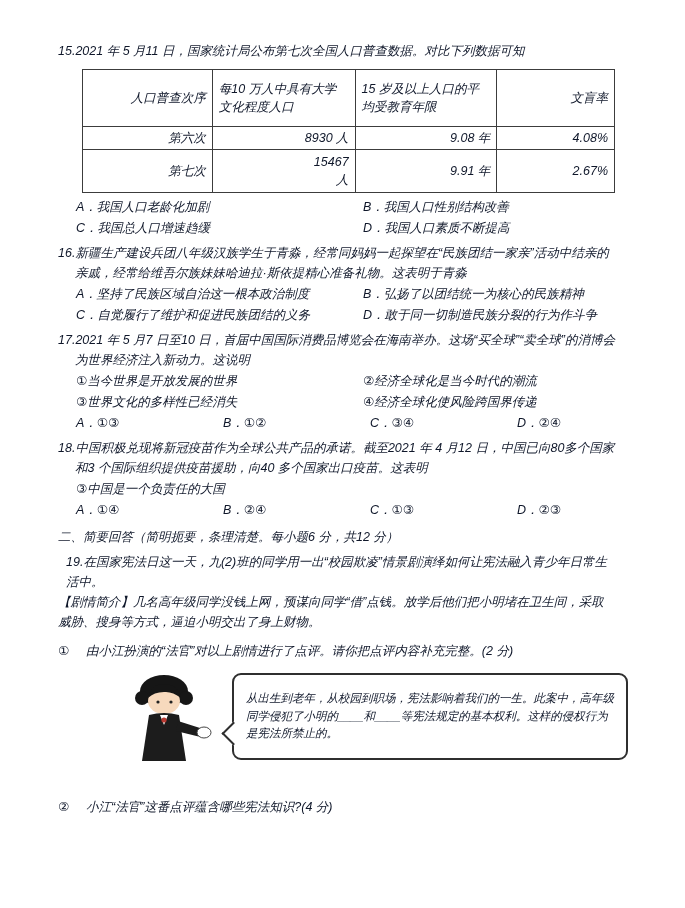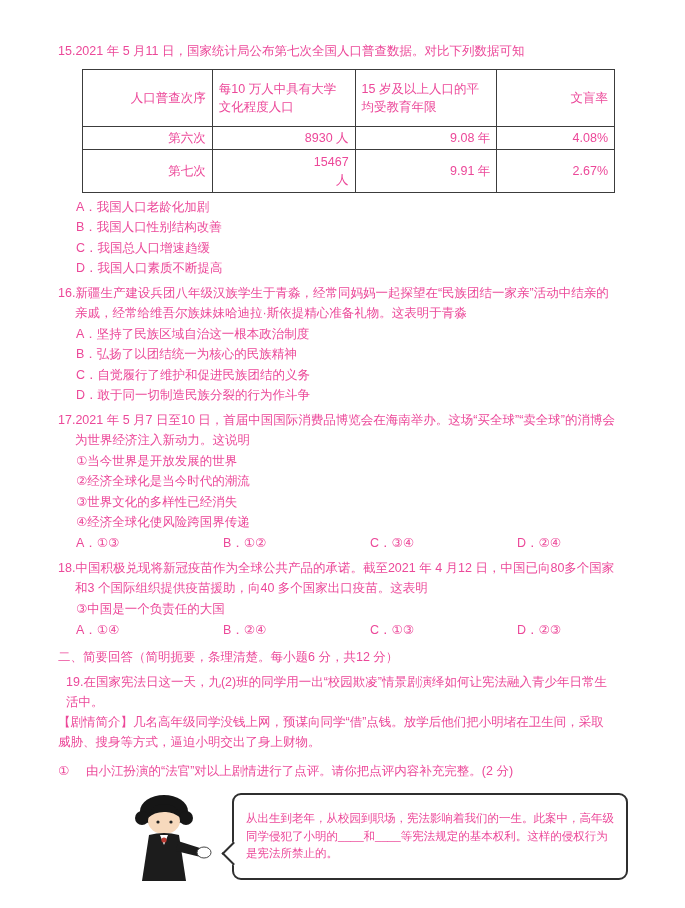--- a/index.html
+++ b/index.html
@@ -1,26 +1,26 @@
 <!DOCTYPE html>
 <html><head>
 <meta charset="utf-8">
 <style>
   html,body{margin:0;padding:0;background:#ffffff;}
   .page{
     width:673px;height:908px;box-sizing:border-box;overflow:hidden;
-    background:#ffffff;color:#ec4899;
+    background:#ffffff;color:#0f172a;
     font-family:"Liberation Sans","DejaVu Sans",sans-serif;
     font-size:12.5px;line-height:20px;
-    padding:36px 58px 0 58px;position:relative;
+    padding:36px 58px 0 58px;position:relative;font-style:italic;
   }
   p{margin:0;}
   .stem{padding-left:17px;text-indent:-17px;margin-top:5px;}
   .flush{margin-top:5px;margin-left:8px;}
-  .optrow{padding-left:18px;display:flex;margin-top:1px;flex-direction:column;}
+  .optrow{padding-left:18px;display:flex;margin-top:1px;}
   .optrow .col{width:287px;flex:0 0 auto;}
   .ansrow{padding-left:18px;display:flex;margin-top:1px;gap:20px;}
   .ansrow span{width:127px;flex:0 0 auto;display:inline-block;}
   table.census{border-collapse:collapse;margin:8px 0 4px 24px;}
   .census td{border:1px solid #3c3c3c;padding:2px 6px;text-align:right;vertical-align:middle;white-space:pre-line;line-height:18px;}
   .census tr.hdr td{height:52px;}
   .census td.w1{width:128px;}
   .census td.w2{width:140px;}
   .census td.w3{width:140px;}
   .census td.w4{width:112px;}

